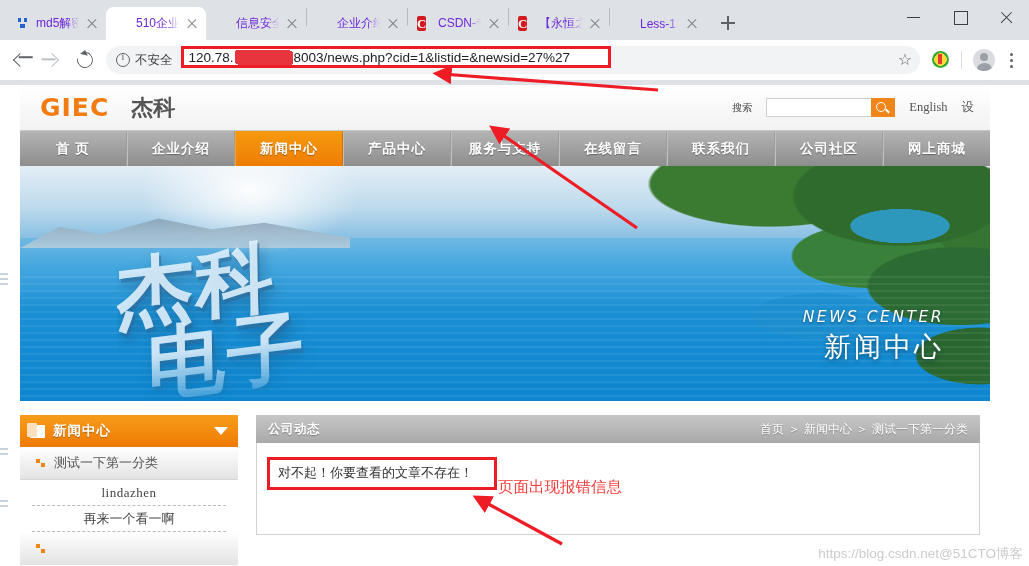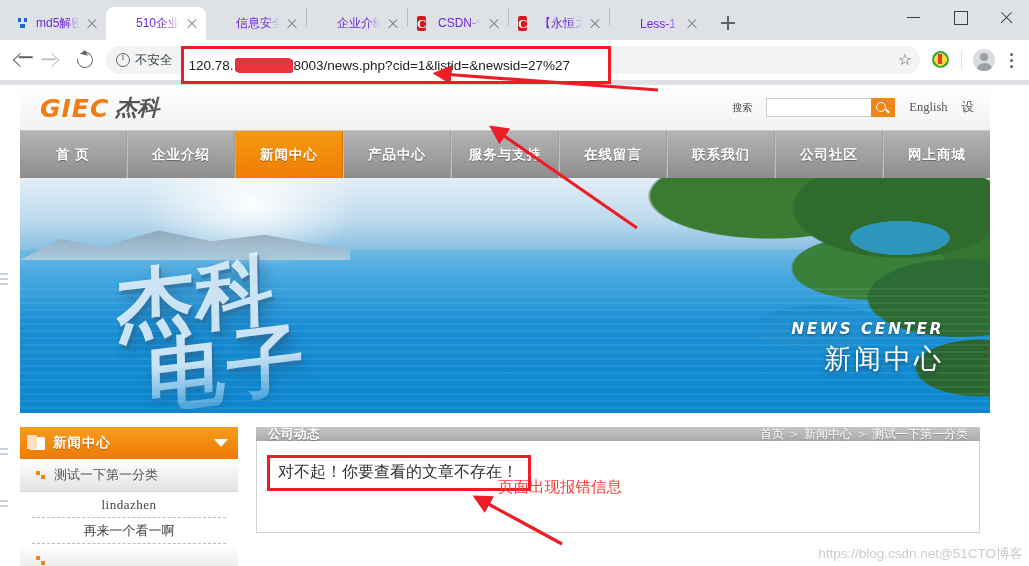--- a/index.html
+++ b/index.html
@@ -138,21 +138,21 @@
   .infocircle::before {
     content: "i"; position: absolute; left: 0; right: 0; top: -3px; text-align: center;
     font-size: 10px; color: #5f6368; font-family: "Liberation Serif", serif;
   }
   .insecure-label { font-size: 12.5px; color: #3c4043; margin-right: 8px; white-space: nowrap; text-align: right; }
   .urlwrap {
     flex: 1 1 auto; position: relative; display: flex; align-items: center;
     height: 24px;
   }
   .urlbox {
-    position: absolute; left: 0; top: -2px; height: 38px;
+    position: absolute; left: 0; top: -2px; height: 22px;
     border: 3px solid #ee1c25; background: #ffffff;
     display: flex; align-items: center; padding: 0 5px; width: 430px;
     font-size: 13.5px; color: #202124; white-space: nowrap; overflow: hidden;
   }
   .redact {
     display: inline-block; width: 58px; height: 15px; margin: 0 1px;
     position: relative; vertical-align: middle;
     background:
       radial-gradient(ellipse 16px 9px at 12px 7px,#e8353d 99%,transparent 100%),
       radial-gradient(ellipse 16px 10px at 30px 6px,#e8353d 99%,transparent 100%),
@@ -211,21 +211,21 @@
   .page {
     position: absolute; left: 20px; top: 0; width: 970px; height: 481px;
     background: #ffffff;
   }
 
   
   .site-header {
     height: 45px; background: linear-gradient(#ffffff, #f2f2f2);
     display: flex; align-items: center; padding: 0 12px; position: relative;
   }
-  .logo { display: flex; align-items: flex-end; gap: 6px; margin-left: 8px; font-style: italic;}
+  .logo { display: flex; align-items: center; gap: 22px; margin-left: 8px;}
   .logo .giec {
     font-family: "DejaVu Sans", sans-serif; font-weight: bold; font-size: 25px;
     color: #f07c13; letter-spacing: 1px;
   }
   .logo .jk {
     font-family: "DejaVu Sans", sans-serif; font-weight: bold; font-size: 22px; color: #555;
   }
   .header-right {
     margin-left: auto; display: flex; align-items: center; gap: 14px; padding-right: 4px;
   }
@@ -244,21 +244,21 @@
   }
   .searchbtn::after {
     content: ""; position: absolute; left: 13.5px; top: 11.5px; width: 5px; height: 1.7px;
     background: #fff; transform: rotate(45deg);
   }
   .hlink { font-size: 12.5px; color: #555; font-family: "Liberation Serif", serif; }
   .hlink.cn { font-family: "Liberation Sans", sans-serif; }
 
   
   .nav {
-    height: 48px; display: flex;
+    height: 36px; display: flex;
     background: linear-gradient(#b4b4b4, #8d8d8d);
     border-top: 1px solid #c9c9c9;
   }
   .nav .item {
     flex: 1 1 0; display: flex; align-items: center; justify-content: center;
     color: #ffffff; font-size: 13.5px; font-weight: bold;
     border-right: 1px solid #9e9e9e; border-left: 1px solid #bfbfbf;
     text-shadow: 0 1px 1px rgba(0,0,0,.35); cursor: pointer;
     letter-spacing: 1px;
   }
@@ -318,21 +318,21 @@
     transform: rotate(-7deg) skewX(-6deg); letter-spacing: 2px;
     text-shadow: 2px 4px 0 rgba(48,104,150,.55), 4px 9px 14px rgba(20,70,110,.45);
     line-height: 74px; white-space: nowrap; overflow: hidden;
     -webkit-mask-image: linear-gradient(to bottom, #000 68%, rgba(0,0,0,.25) 100%);
     mask-image: linear-gradient(to bottom, #000 68%, rgba(0,0,0,.25) 100%);
   }
   .banner .bigtext .l2 { display: block; margin-left: 30px; }
   .banner .news-en {
     position: absolute; right: 46px; top: 142px; color: #ffffff;
     font-family: "DejaVu Sans", sans-serif; font-style: italic;
-    font-size: 15.5px; letter-spacing: 2.5px; font-weight: bold;
+    font-size: 15.5px; letter-spacing: 2.5px; font-weight: normal;
     text-shadow: 0 1px 3px rgba(0,40,60,.6);
   }
   .banner .news-cn {
     position: absolute; right: 46px; top: 163px; color: #ffffff;
     font-size: 27px; letter-spacing: 3px;
     text-shadow: 0 2px 5px rgba(0,40,60,.65);
   }
 
   
   .content { display: flex; padding: 14px 0 0 0; gap: 18px; }
@@ -376,39 +376,39 @@
   .sublist { background: #ffffff; padding: 0 12px; }
   .subitem {
     height: 26px; display: flex; align-items: center; justify-content: center;
     border-bottom: 1px dashed #bbbbbb; font-size: 13px; color: #444; cursor: pointer;
   }
   .subitem.mono { font-family: "Liberation Serif", serif; letter-spacing: .5px; }
   .subitem:last-child { border-bottom: 1px dashed #bbbbbb; }
 
   .rightcol { flex: 1 1 auto; padding-right: 10px; }
   .crumbbar {
-    height: 14px; background: linear-gradient(#c6c6c6, #a9a9a9);
+    height: 28px; background: linear-gradient(#c6c6c6, #a9a9a9);
     display: flex; align-items: center; padding: 0 12px; position: relative;
   }
   .crumbbar .sect {
     color: #ffffff; font-size: 12.5px; font-weight: bold; letter-spacing: .5px;
     text-shadow: 0 1px 1px rgba(0,0,0,.3);
   }
   .crumbbar .crumbs {
     margin-left: auto; color: #ffffff; font-size: 12px;
     text-shadow: 0 1px 1px rgba(0,0,0,.25);
   }
   .crumbbar .crumbs .sep { margin: 0 4px; }
   .article-box {
     border: 1px solid #d2d2d2; border-top: none; background: #ffffff;
     min-height: 92px; padding: 14px 10px 10px 10px;
   }
   .errmsg {
     display: inline-block; border: 3px solid #ee1c25; padding: 4px 10px 5px 8px;
-    font-size: 16px; color: #333; min-width: 230px;
+    font-size: 13px; color: #333; min-width: 230px;
   }
 
   
   .anno-err {
     position: absolute; left: 498px; top: 477px; color: #fb3b3b;
     font-size: 15.5px; z-index: 40; pointer-events: none; white-space: nowrap;
   }
   .watermark {
     position: absolute; right: 6px; bottom: 3px; font-size: 13.5px;
     color: rgba(160,160,160,.55); white-space: nowrap; z-index: 30;

